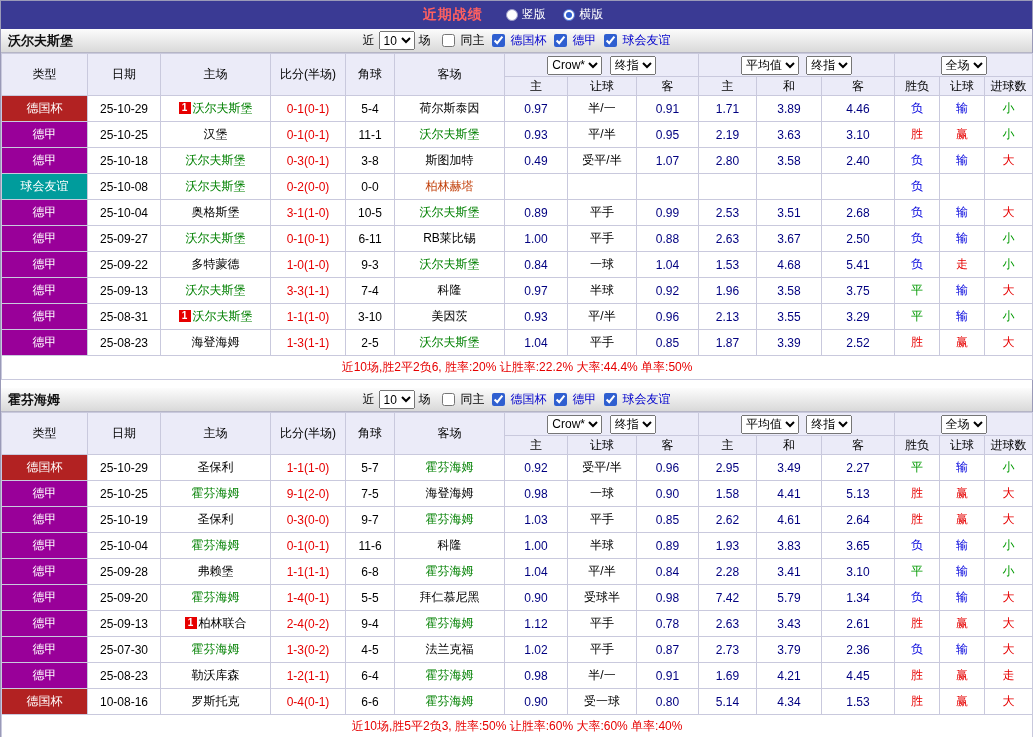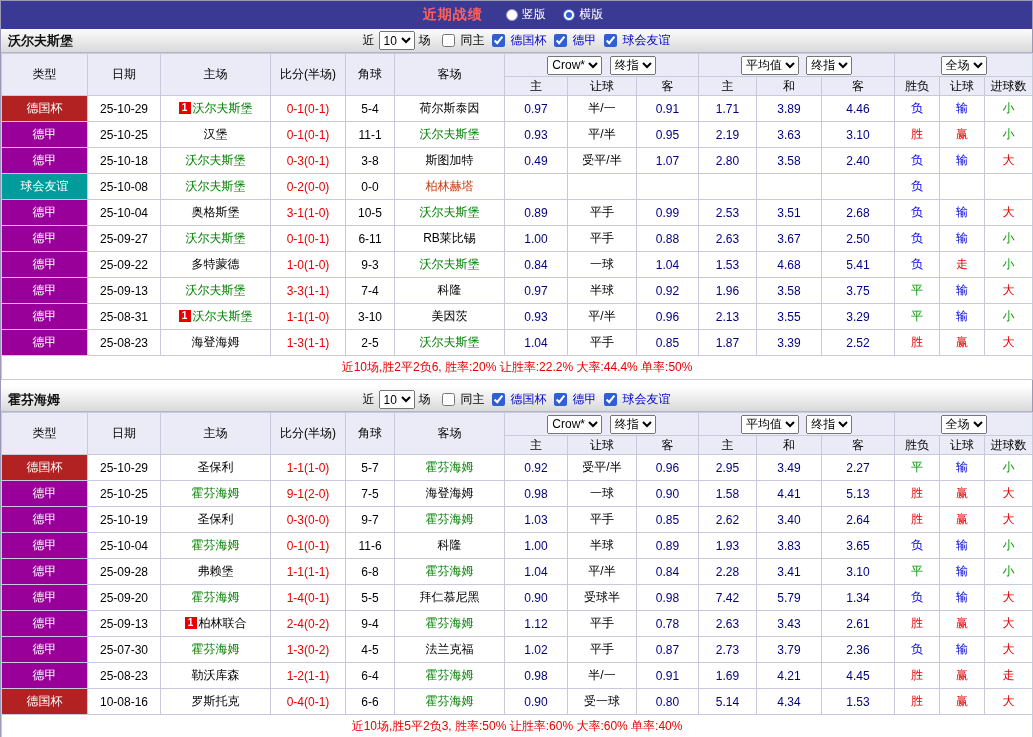--- a/index.html
+++ b/index.html
@@ -444,21 +444,21 @@
             <td class="type" style="background: rgb(153, 0, 153);">德甲</td>
             <td>25-10-19</td>
             <td><span class="teamlink" style="color: rgb(0, 0, 0);">圣保利</span></td>
             <td class="score">0-3(0-0)</td>
             <td>9-7</td>
             <td><span class="teamlink" style="color: rgb(0, 128, 0);">霍芬海姆</span></td>
             <td class="num">1.03</td>
             <td class="hcap">平手</td>
             <td class="num">0.85</td>
             <td class="num">2.62</td>
-            <td class="num">3.40</td>
+            <td class="num">4.61</td>
             <td class="num">2.64</td>
             <td style="color: rgb(230, 0, 0);">胜</td>
             <td style="color: rgb(230, 0, 0);">赢</td>
             <td style="color: rgb(230, 0, 0);">大</td>
           </tr>
           <tr>
             <td class="type" style="background: rgb(153, 0, 153);">德甲</td>
             <td>25-10-04</td>
             <td><span class="teamlink" style="color: rgb(0, 128, 0);">霍芬海姆</span></td>
             <td class="score">0-1(0-1)</td>

